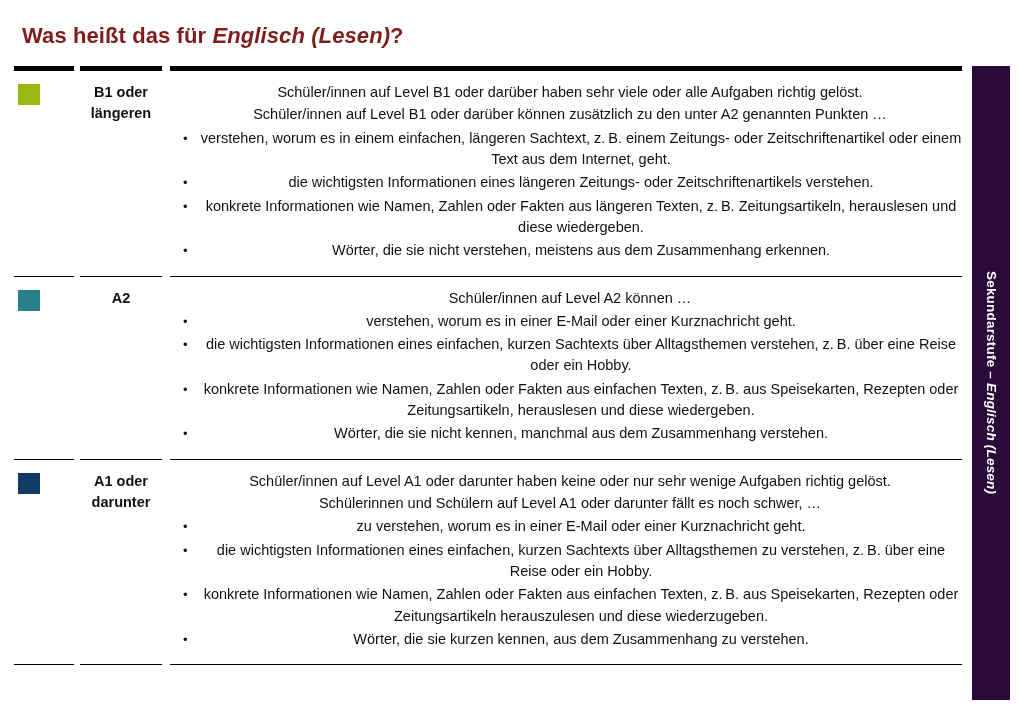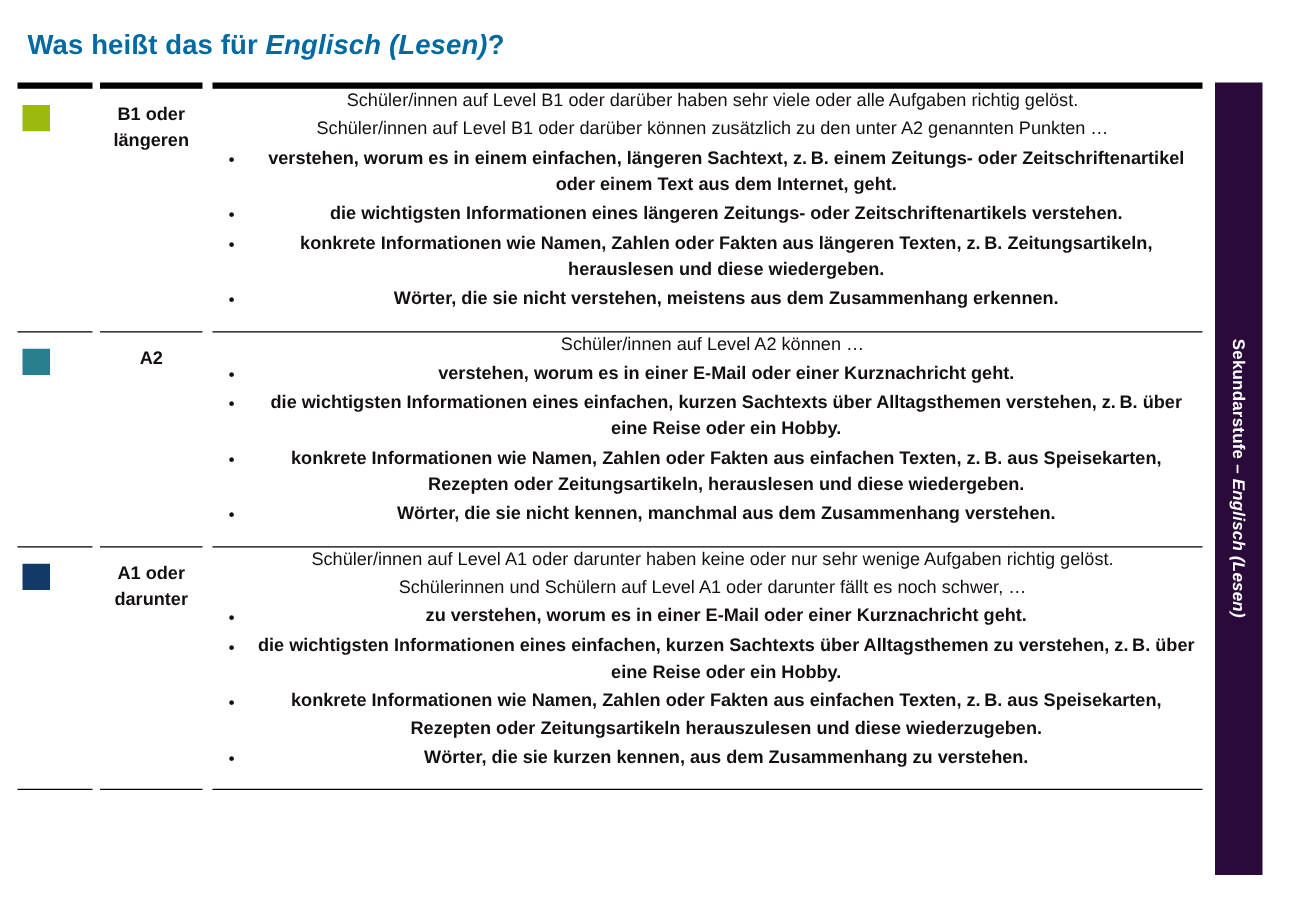--- a/index.html
+++ b/index.html
@@ -72,41 +72,41 @@
     padding-top: 11px;
     padding-bottom: 12px;
     margin-right: 8px;
     font-size: 14.5px;
     font-weight: bold;
     color: #15100f;
     line-height: 1.47;
   }
   .cell-body {
     flex: 1 1 auto;
+    padding-top: 11px;
     padding-bottom: 14px;
     padding-left: 8px;
     font-size: 14.5px;
     color: #15100f;
     line-height: 1.47;
   }
 
   .swatch {
     width: 22px;
     height: 21px;
     margin-left: 4px;
   }
 
   .lead {
     margin: 0 0 1px 0;
   }
   .bullets {
     list-style: none;
     margin: 0;
     padding: 0;
-    font-weight: bold;
   }
   .bullets li {
     position: relative;
     padding-left: 22px;
     margin-top: 2px;
   }
   .bullets li::before {
     content: "\2022";
     position: absolute;
     left: 5px;
@@ -147,21 +147,21 @@
   }
   .sidebar-text .em {
     font-style: italic;
   }
 </style>
 </head>
 <body>
 
 <div class="page">
 
-  <h1 class="page-title" style="color: #0369a1;"><span>Was heißt das für </span><span class="em">Englisch (Lesen)</span><span>?</span></h1>
+  <h1 class="page-title" style="color: #7f1d1d;"><span>Was heißt das für </span><span class="em">Englisch (Lesen)</span><span>?</span></h1>
 
   <div class="table" id="levels-table">
       <div class="row is-first">
         <div class="cell cell-swatch">
           <div class="swatch" style="background: rgb(154, 186, 16);"></div>
         </div>
         <div class="cell cell-label">
           <div>B1 oder</div>
           <div>längeren</div>
         </div>

